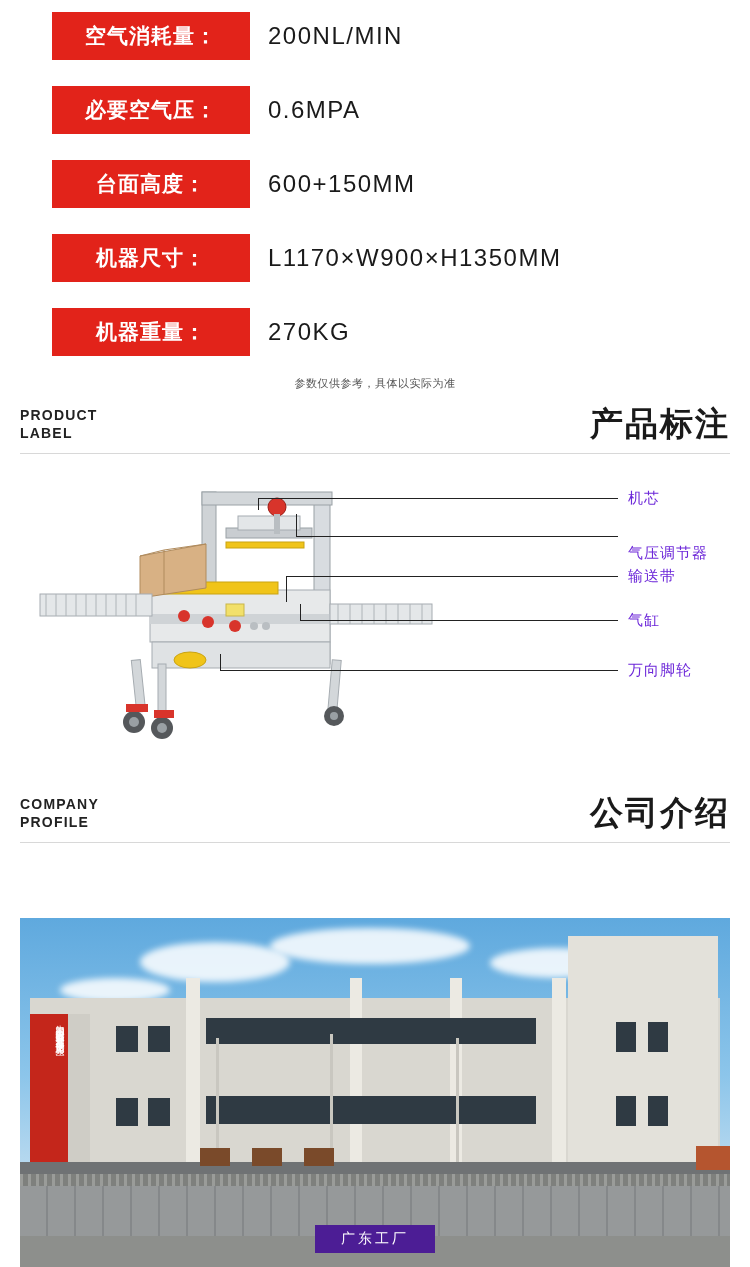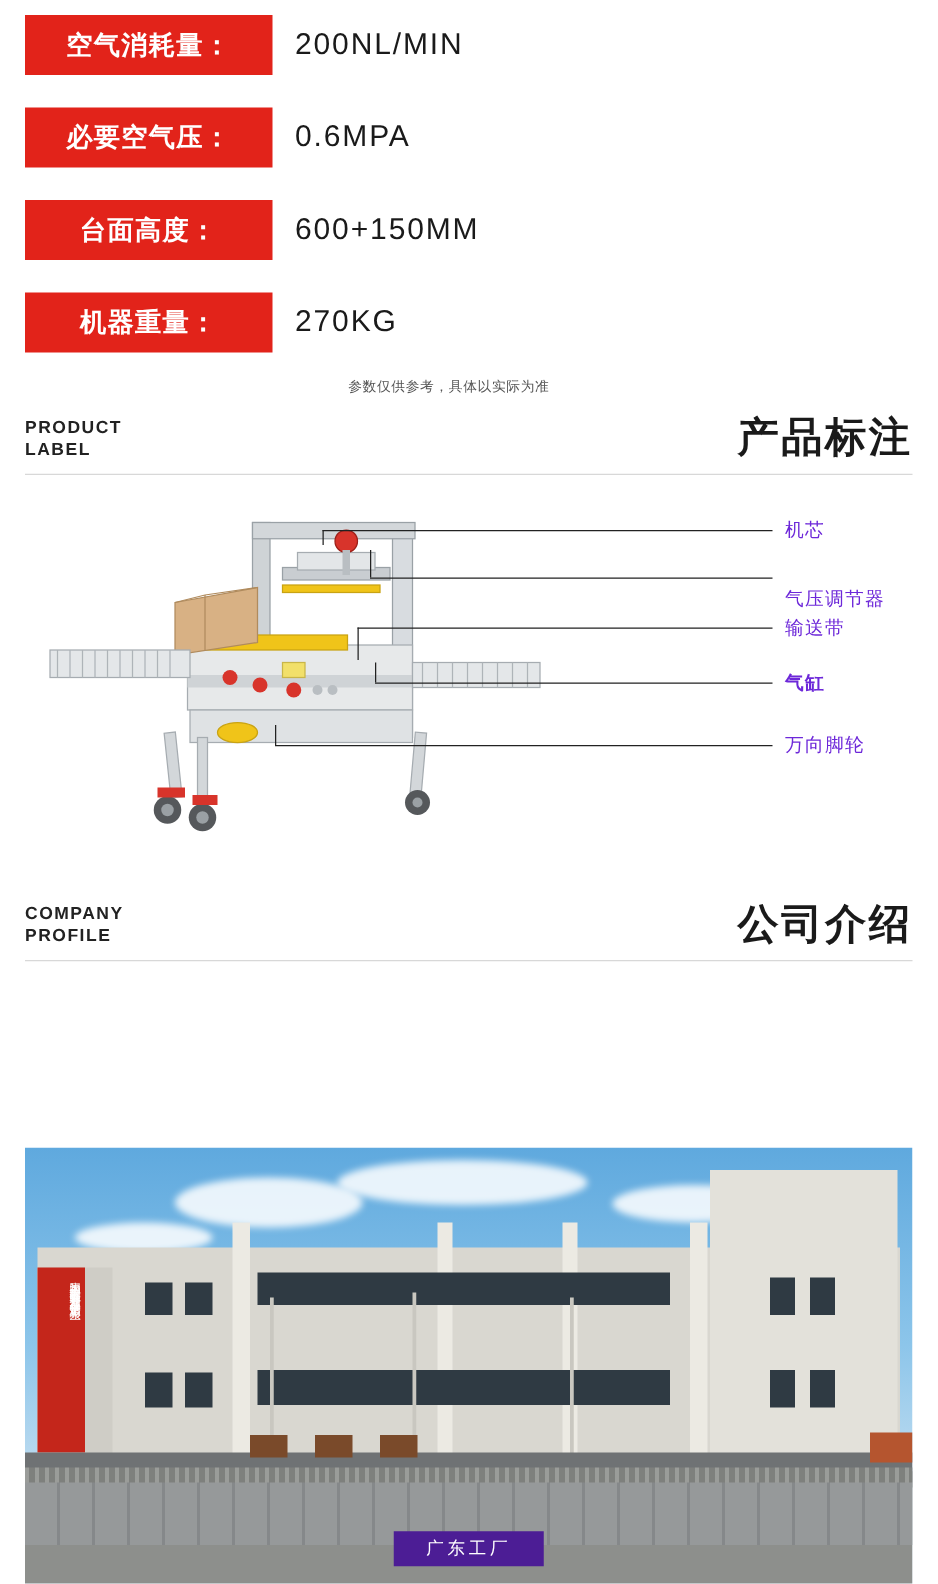--- a/index.html
+++ b/index.html
@@ -11,20 +11,21 @@
     width: 750px;
     height: 1267px;
     position: relative;
     font-family: "Liberation Sans", "DejaVu Sans", sans-serif;
     overflow: hidden;
   }
 
   
   .spec-list {
     padding: 12px 12px 0 0;
+    margin-left: 32px;
   }
   .spec-row {
     display: flex;
     align-items: center;
     height: 48px;
     margin-bottom: 26px;
   }
   .spec-key {
     width: 198px;
     margin-left: 20px;
@@ -193,20 +194,24 @@
   </div>
   <div class="spec-row">
     <div class="spec-key">必要空气压：</div>
     <div class="spec-val">0.6MPA</div>
   </div>
   <div class="spec-row">
     <div class="spec-key">台面高度：</div>
     <div class="spec-val">600+150MM</div>
   </div>
   <div class="spec-row">
+    <div class="spec-key">机器尺寸：</div>
+    <div class="spec-val">L1170×W900×H1350MM</div>
+  </div>
+  <div class="spec-row">
     <div class="spec-key">机器重量：</div>
     <div class="spec-val">270KG</div>
   </div>
   <div class="spec-note">参数仅供参考，具体以实际为准</div>
 </div>
 
 <div class="section-head">
   <div class="section-en">PRODUCT
 LABEL</div>
   <div class="section-cn">产品标注</div>
@@ -298,21 +303,21 @@
 
   <div class="lead-line" style="left:300px; top:166px; width:318px;"></div>
   <div class="lead-vert" style="left:300px; top:150px; height:16px;"></div>
 
   <div class="lead-line" style="left:220px; top:216px; width:398px;"></div>
   <div class="lead-vert" style="left:220px; top:200px; height:16px;"></div>
 
   <div class="callout" style="left:628px; top:35px;">机芯</div>
   <div class="callout" style="left:628px; top:90px;">气压调节器</div>
   <div class="callout" style="left:628px; top:113px;">输送带</div>
-  <div class="callout" style="left:628px; top:157px;font-weight:bold;">气缸</div>
+  <div class="callout" style="left:628px; top:157px;">气缸</div>
   <div class="callout" style="left:628px; top:207px;">万向脚轮</div>
 </div>
 
 <div class="section-head">
   <div class="section-en">COMPANY
 PROFILE</div>
   <div class="section-cn">公司介绍</div>
 </div>
 <div class="divider"></div>
 

